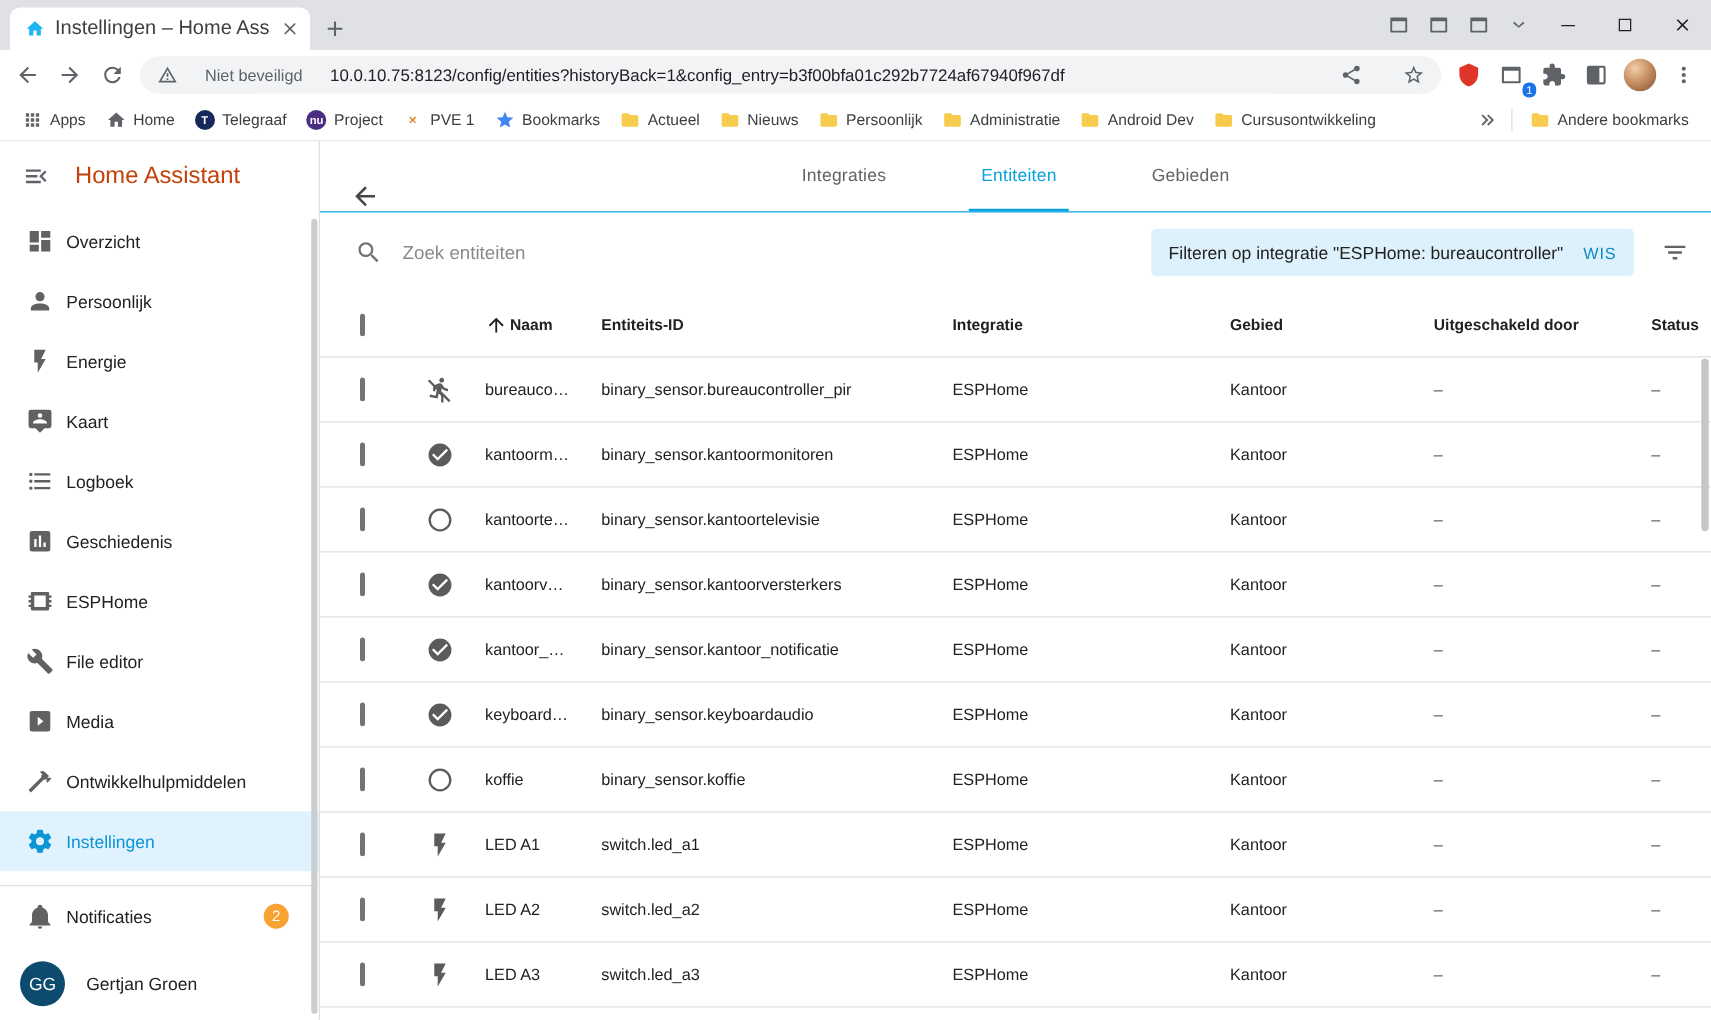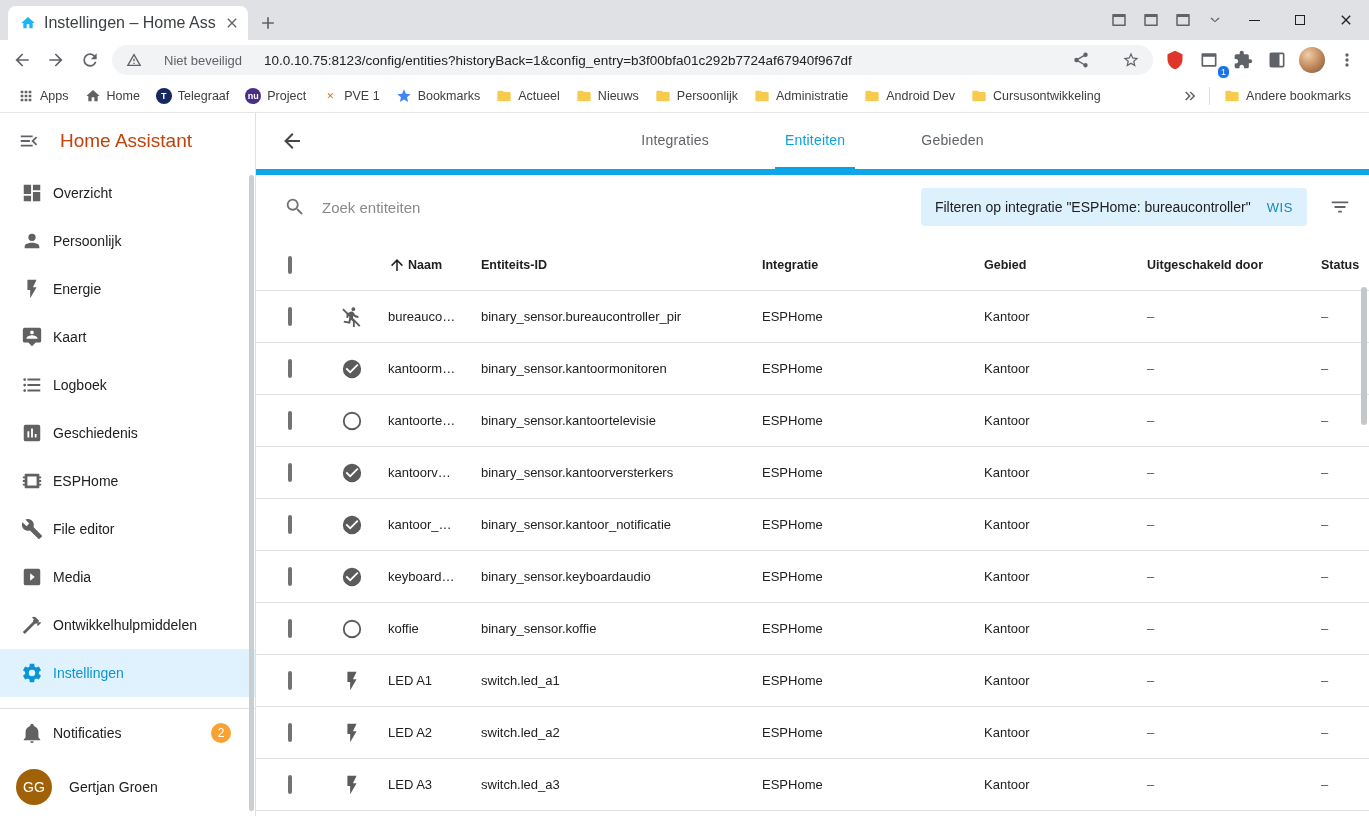--- a/index.html
+++ b/index.html
@@ -49,26 +49,26 @@
   .sb-title{font-size:19px;color:#c2410c;}
   .sb-toggle{color:#5f6368;}
   .sb-item{height:48px;display:flex;align-items:center;gap:10px;padding:0 0 0 21px;color:#212121;font-size:14px;cursor:default;}
   .sb-ic{color:#616161;display:flex;align-items:center;}
   .sb-item.active{background:#e0f2fd;color:#0b95d4;}
   .sb-item.active .sb-ic{color:#0b95d4;}
   .sb-spacer{flex:1;}
   .sb-divider{height:1px;background:#e0e0e0;margin-top:4px;}
   .notif-badge{margin-left:auto;margin-right:24px;width:20px;height:20px;border-radius:50%;background:#f7a231;color:#fff;font-size:12px;display:flex;align-items:center;justify-content:center;}
   .sb-user{height:60px;display:flex;align-items:center;gap:17px;padding-left:16px;}
-  .avatar-gg{width:36px;height:36px;border-radius:50%;background:#a16207;color:#fff;font-size:14px;display:flex;align-items:center;justify-content:center;}
+  .avatar-gg{width:36px;height:36px;border-radius:50%;background:#0c4a6e;color:#fff;font-size:14px;display:flex;align-items:center;justify-content:center;}
   .sb-user-name{font-size:14px;color:#212121;}
   .sb-scrollbar{position:absolute;right:1px;top:62px;bottom:6px;width:5px;background:#cbced1;border-radius:3px;}
 
   .content{flex:1;display:flex;flex-direction:column;position:relative;min-width:0;background:#fff;}
-  .c-header{height:56px;display:flex;align-items:center;border-bottom:6px solid #0ea5e9;padding:0 24px;flex:0 0 auto;}
+  .c-header{height:56px;display:flex;align-items:flex-end;border-bottom:1px solid #0ea5e9;padding:0 24px;flex:0 0 auto;}
   .back{color:#44474a;display:flex;align-items:center;}
   .back-balance{width:24px;}
   .ctabs{display:flex;gap:56px;margin:0 auto;height:100%;}
   .ctab{display:flex;align-items:center;padding:0 10px;font-size:14px;font-weight:500;color:#5f6368;height:100%;border-bottom:2px solid transparent;box-sizing:border-box;letter-spacing:.2px;}
   .ctab.active{color:#08a2df;border-bottom-color:#08a2df;}
 
   .c-search{height:64px;display:flex;align-items:center;padding:0 18px 0 28px;gap:14px;flex:0 0 auto;}
   .search-ic{color:#727272;display:flex;align-items:center;}
   .search-input{border:none;outline:none;flex:1;font-size:15px;color:#212121;min-width:0;font-family:inherit;background:transparent;}
   .search-input::placeholder{color:#8a8a8a;}

